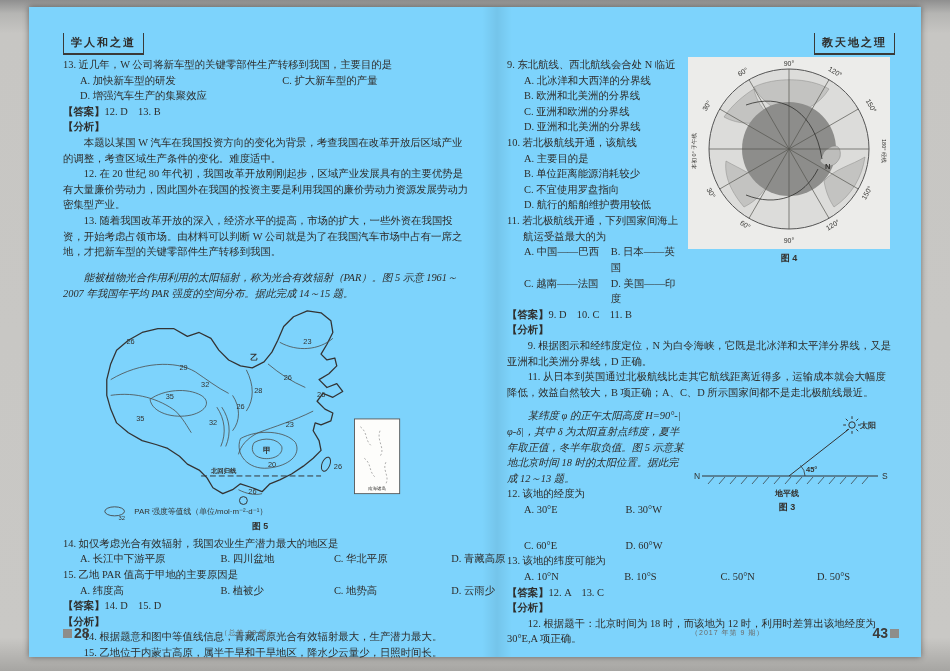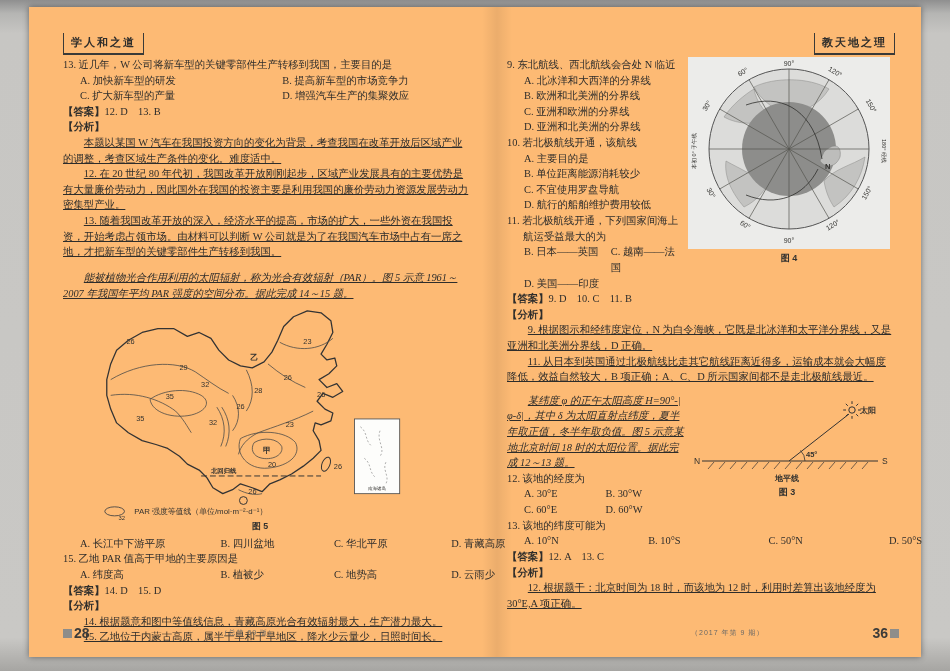--- a/index.html
+++ b/index.html
@@ -4,21 +4,21 @@
 <style>
   html,body{margin:0;padding:0;}
   body{
     width:950px;height:671px;overflow:hidden;
     background:linear-gradient(180deg,#8f8f8f 0%,#b5b5b3 2%,#c7c6c3 5%,#c9c8c5 95%,#a6a5a2 100%);
     font-family:"Liberation Serif","DejaVu Serif",serif;
     color:#2e2d2b;
   }
   .spread{
     position:absolute;left:29px;top:7px;width:892px;height:650px;
-    background:#fdba74;box-shadow:0 0 6px rgba(0,0,0,.45);
+    background:#7dd3fc;box-shadow:0 0 6px rgba(0,0,0,.45);
     display:flex;
   }
   .spread::after{ 
     content:"";position:absolute;left:453px;top:0;width:30px;height:100%;
     background:linear-gradient(90deg,rgba(0,0,0,0) 0%,rgba(0,0,0,.07) 50%,rgba(0,0,0,0) 100%);
     pointer-events:none;
   }
   .page{position:relative;height:650px;box-sizing:border-box;font-size:10.4px;line-height:1.5;}
   .page.left{width:460px;padding:26px 20px 0 34px;}
   .page.right{width:432px;padding:26px 26px 0 18px;}
@@ -26,24 +26,24 @@
   .hdr-row.r{text-align:right;}
   .badge{
     display:inline-block;font-weight:700;font-size:11px;letter-spacing:2px;
     border-left:1.5px solid #3a3a38;border-right:1.5px solid #3a3a38;border-bottom:2px solid #3a3a38;
     padding:1px 7px 2px;
   }
   .stem{padding-left:1.55em;text-indent:-1.55em;}
   .opts2{display:grid;grid-template-columns:52% 48%;padding-left:17px;}
   .opts2n{display:grid;grid-template-columns:56% 44%;padding-left:17px;}
   .opts4{display:grid;grid-template-columns:31% 24% 25% 20%;padding-left:17px;gap:20px;}
-  .opts4w{display:grid;grid-template-columns:27% 26% 26% 21%;padding-left:17px;gap:24px;}
+  .opts4w{display:grid;grid-template-columns:27% 26% 26% 21%;padding-left:17px;}
   .optline{padding-left:17px;}
   .b{font-weight:700;}
-  .para{margin:0;text-indent:2em;text-decoration:underline;}
+  .para{margin:0;text-indent:2em;}
   .intro{font-style:italic;} .gap10{height:10px;}
   figure{margin:0;}
   .figwrap{text-align:center;}
   .footer{position:absolute;bottom:13px;left:34px;right:22px;display:flex;align-items:center;font-family:"Liberation Sans","DejaVu Sans",sans-serif;}
   .footer .ctr{flex:1;text-align:center;font-size:7px;color:#6a6966;letter-spacing:1px;}
   .pgnum{font-size:14px;font-weight:700;color:#3c3b39;display:inline-flex;align-items:center;gap:2px;}
   .sq{width:9px;height:9px;background:#8e8d8a;display:inline-block;}
   .q9row{display:flex;gap:4px;}
   .q9col{flex:1;}
   .fig4box{width:212px;flex:none;margin-top:0;}
@@ -58,21 +58,20 @@
 <div class="spread">
 
   <div class="page left">
     <div class="hdr-row">
       <span class="badge">学人和之道</span>
     </div>
 
     <div class="stem">13. 近几年，W 公司将新车型的关键零部件生产转移到我国，主要目的是</div>
     <div class="opts2">
       <span>A. 加快新车型的研发</span>
-      <span>B. 提高新车型的市场竞争力</span>
       <span>C. 扩大新车型的产量</span>
       <span>D. 增强汽车生产的集聚效应</span>
     </div>
     <div>
       <span class="b">【答案】</span><span>12. D　13. B</span>
     </div>
     <div class="b">【分析】</div>
     <p class="para">本题以某国 W 汽车在我国投资方向的变化为背景，考查我国在改革开放后区域产业的调整，考查区域生产条件的变化。难度适中。</p>
     <p class="para">12. 在 20 世纪 80 年代初，我国改革开放刚刚起步，区域产业发展具有的主要优势是有大量廉价劳动力，因此国外在我国的投资主要是利用我国的廉价劳动力资源发展劳动力密集型产业。</p>
     <p class="para">13. 随着我国改革开放的深入，经济水平的提高，市场的扩大，一些外资在我国投资，开始考虑占领市场。由材料可以判断 W 公司就是为了在我国汽车市场中占有一席之地，才把新车型的关键零部件生产转移到我国。</p>
@@ -139,20 +138,21 @@
 
         <g>
           <ellipse cx="30" cy="214" rx="10" ry="4.6" fill="none" stroke="#444" stroke-width=".9"></ellipse>
           <text x="34" y="223" font-size="6">32</text>
           <text x="50" y="217" font-size="8">PAR 强度等值线（单位/mol·m⁻²·d⁻¹）</text>
         </g>
         <text x="178" y="232" font-size="9" font-weight="700" text-anchor="middle">图 5</text>
       </svg>
     </figure>
 
+    <div class="stem">14. 如仅考虑光合有效辐射，我国农业生产潜力最大的地区是</div>
     <div class="opts4">
       <span>A. 长江中下游平原</span>
       <span>B. 四川盆地</span>
       <span>C. 华北平原</span>
       <span>D. 青藏高原</span>
     </div>
     <div class="stem">15. 乙地 PAR 值高于甲地的主要原因是</div>
     <div class="opts4">
       <span>A. 纬度高</span>
       <span>B. 植被少</span>
@@ -184,24 +184,25 @@
     <div class="q9row">
       <div class="q9col">
         <div class="stem">9. 东北航线、西北航线会合处 N 临近</div>
         <div class="optline">A. 北冰洋和大西洋的分界线</div>
         <div class="optline">B. 欧洲和北美洲的分界线</div>
         <div class="optline">C. 亚洲和欧洲的分界线</div>
         <div class="optline">D. 亚洲和北美洲的分界线</div>
         <div class="stem">10. 若北极航线开通，该航线</div>
         <div class="optline">A. 主要目的是</div>
         <div class="optline">B. 单位距离能源消耗较少</div>
-        <div class="optline">C. 不宜使用罗盘导航</div>
+        <div class="optline">C. 不宜使用罗盘指向</div>
         <div class="optline">D. 航行的船舶维护费用较低</div>
         <div class="stem">11. 若北极航线开通，下列国家间海上航运受益最大的为</div>
         <div class="opts2n">
+          <span>A. 中国——巴西</span>
           <span>B. 日本——英国</span>
           <span>C. 越南——法国</span>
           <span>D. 美国——印度</span>
         </div>
       </div>
 
       <figure class="fig4box figwrap">
         <svg width="210" height="208" viewBox="0 0 210 208">
           <rect x="4" y="0" width="202" height="192" fill="#ececea"></rect>
           <circle cx="105" cy="92" r="80" fill="#dcdcda" stroke="#555" stroke-width="1"></circle>
@@ -255,21 +256,21 @@
     </div>
     <div class="b">【分析】</div>
     <p class="para">9. 根据图示和经纬度定位，N 为白令海峡，它既是北冰洋和太平洋分界线，又是亚洲和北美洲分界线，D 正确。</p>
     <p class="para">11. 从日本到英国通过北极航线比走其它航线距离近得多，运输成本就会大幅度降低，效益自然较大，B 项正确；A、C、D 所示国家间都不是走北极航线最近。</p>
 
     <div class="noonrow">
       <div class="nooncol">
         <p class="para intro" style="margin-right:-204px;"></p>
         <p class="para intro">某纬度 φ 的正午太阳高度 H=90°-|φ-δ|，其中 δ 为太阳直射点纬度，夏半年取正值，冬半年取负值。图 5 示意某地北京时间 18 时的太阳位置。据此完成 12～13 题。</p>
         <div class="stem">12. 该地的经度为</div>
-        <div class="opts2" style="grid-template-columns:50% 50%;">
+        <div class="opts2" style="grid-template-columns:50% 50%;gap:20px;">
           <span>A. 30°E</span>
           <span>B. 30°W</span>
           <span>C. 60°E</span>
           <span>D. 60°W</span>
         </div>
       </div>
 
       <figure class="fig3box figwrap">
         <svg width="200" height="100" viewBox="0 0 200 100">
 
@@ -325,18 +326,18 @@
     <div>
       <span class="b">【答案】</span><span>12. A　13. C</span>
     </div>
     <div class="b">【分析】</div>
     <p class="para">12. 根据题干：北京时间为 18 时，而该地为 12 时，利用时差算出该地经度为 30°E,A 项正确。</p>
 
     <div class="footer">
       <span style="width:60px;"></span>
       <span class="ctr">（2017 年第 9 期）</span>
       <span class="pgnum">
-          <span>36</span>
+          <span>43</span>
           <span class="sq"></span>
         </span>
     </div>
   </div>
 </div>
 
 </body></html>

